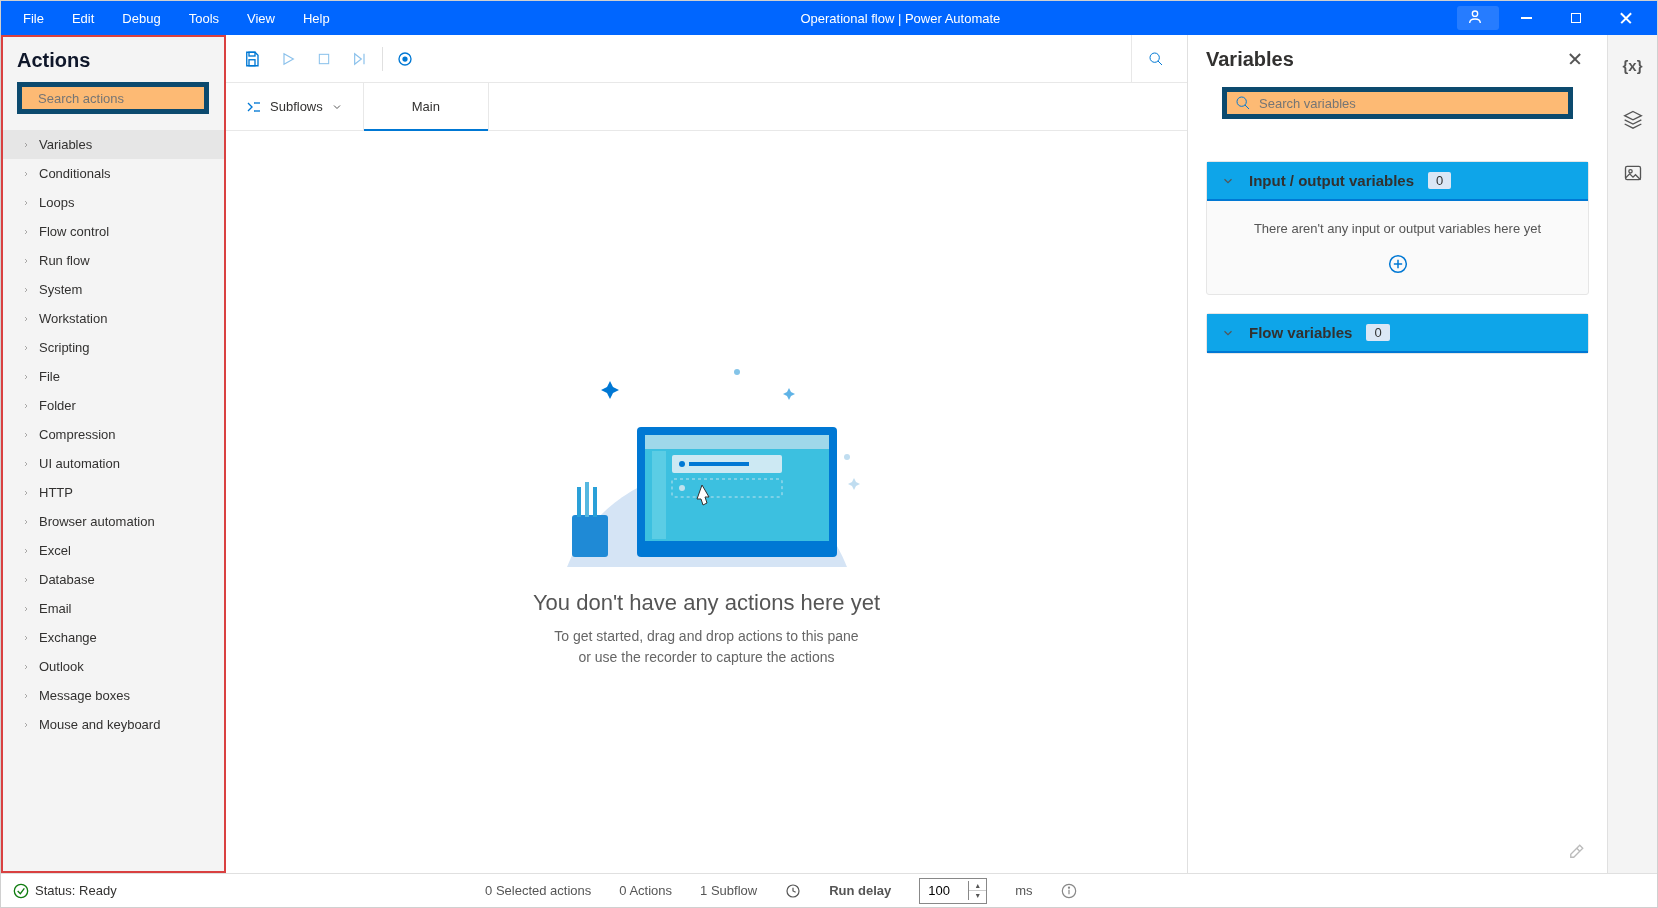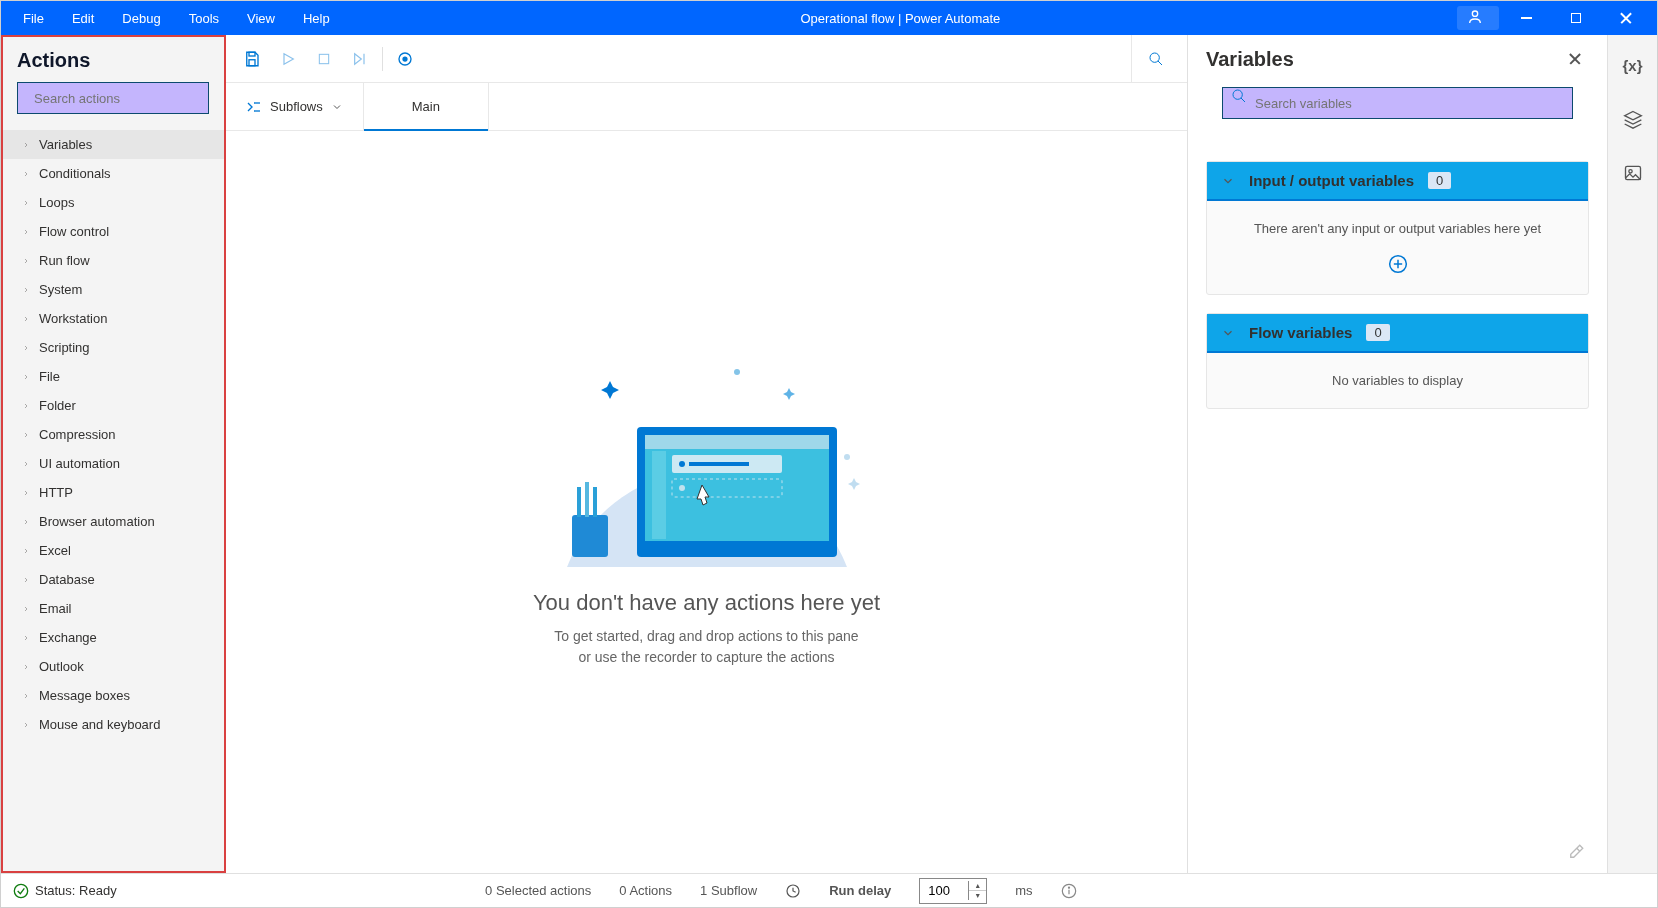--- a/index.html
+++ b/index.html
@@ -21,21 +21,21 @@
 .glyph-close::before { transform: translate(-50%,-50%) rotate(45deg); }
 .glyph-close::after { transform: translate(-50%,-50%) rotate(-45deg); }
 
 
 .body { flex: 1; display: flex; min-height: 0; }
 
 
 .actions-panel { width: 225px; background: #f4f4f4; border-right: 1px solid #e8e8e8; display: flex; flex-direction: column; outline: 2px solid #d94040; outline-offset: -2px; }
 .actions-header { padding: 14px 16px 10px; font-size: 20px; font-weight: 600; color: #0f172a; }
 .search-wrap { padding: 0 16px 12px; }
-.search-box { display: flex; height: 32px; border: 1px solid #0c4a6e; background: #c4b5fd; padding: 0 8px; gap: 8px; }
+.search-box { display: flex; align-items: center; height: 32px; border: 5px solid #0c4a6e; background: #fdba74; padding: 0 8px; gap: 8px; }
 .search-box input { flex:1; border:none; outline:none; font-size:13px; background:transparent; }
 .search-icon-svg { width:16px; height:16px; stroke:#0078d4; fill:none; stroke-width:1.5; }
 .action-list { flex: 1; overflow-y: auto; padding: 4px 0; }
 .action-cat { display: flex; align-items: center; height: 29px; padding: 0 8px 0 20px; cursor: pointer; gap: 8px; }
 .action-cat.selected { background: #e6e6e6; }
 .chev { width: 10px; height: 10px; display:flex; align-items:center; justify-content:center; }
 .chev svg { width:8px; height:8px; stroke:#605e5c; stroke-width:1.5; fill:none; }
 .cat-label { font-size: 13px; color: #323130; }
 
 
@@ -444,23 +444,20 @@
         </div>
 
         <div class="card">
           <div class="card-head">
             <svg width="14" height="14" viewBox="0 0 24 24" fill="none" stroke="#555" stroke-width="2">
                 <polyline points="6 9 12 15 18 9"></polyline>
               </svg>
             <span class="card-title">Flow variables</span>
             <span class="count-badge">0</span>
           </div>
-          <div class="card-body">
-            <div>No variables to display</div>
-          </div>
         </div>
       </div>
       <div style="height:40px; display:flex; justify-content:flex-end; align-items:center; padding-right:22px;">
         <span style="color:#bbb; cursor:pointer;">
           <svg width="18" height="18" viewBox="0 0 24 24" fill="none" stroke="currentColor" stroke-width="1.8">
               <path d="M17 3l4 4L9 19H5v-4z"></path>
               <line x1="13" y1="7" x2="17" y2="11"></line>
             </svg>
         </span>
       </div>

